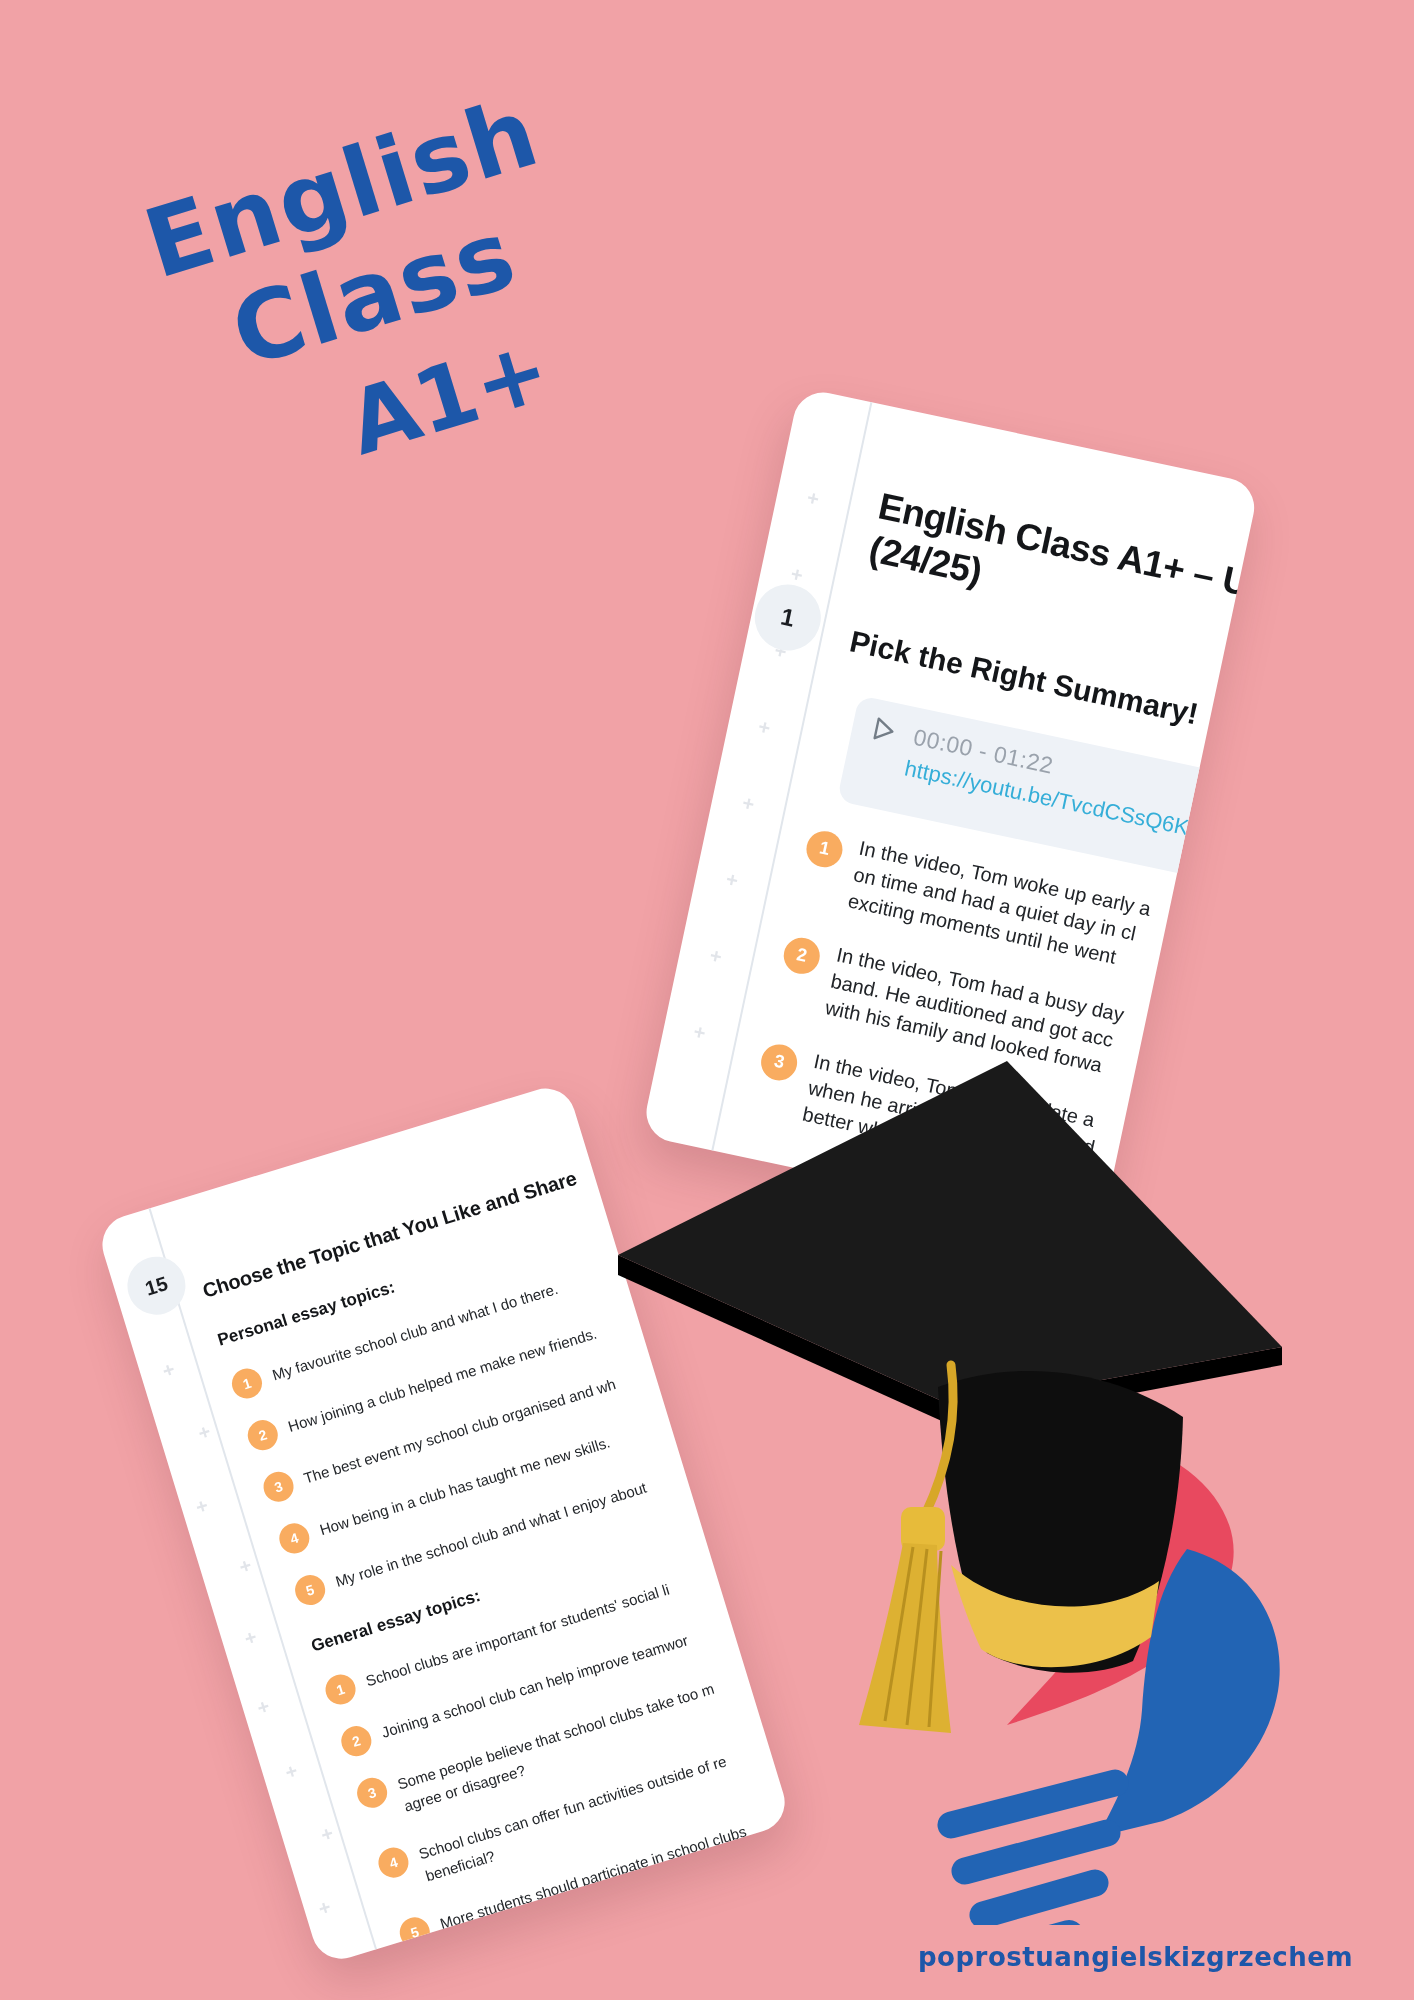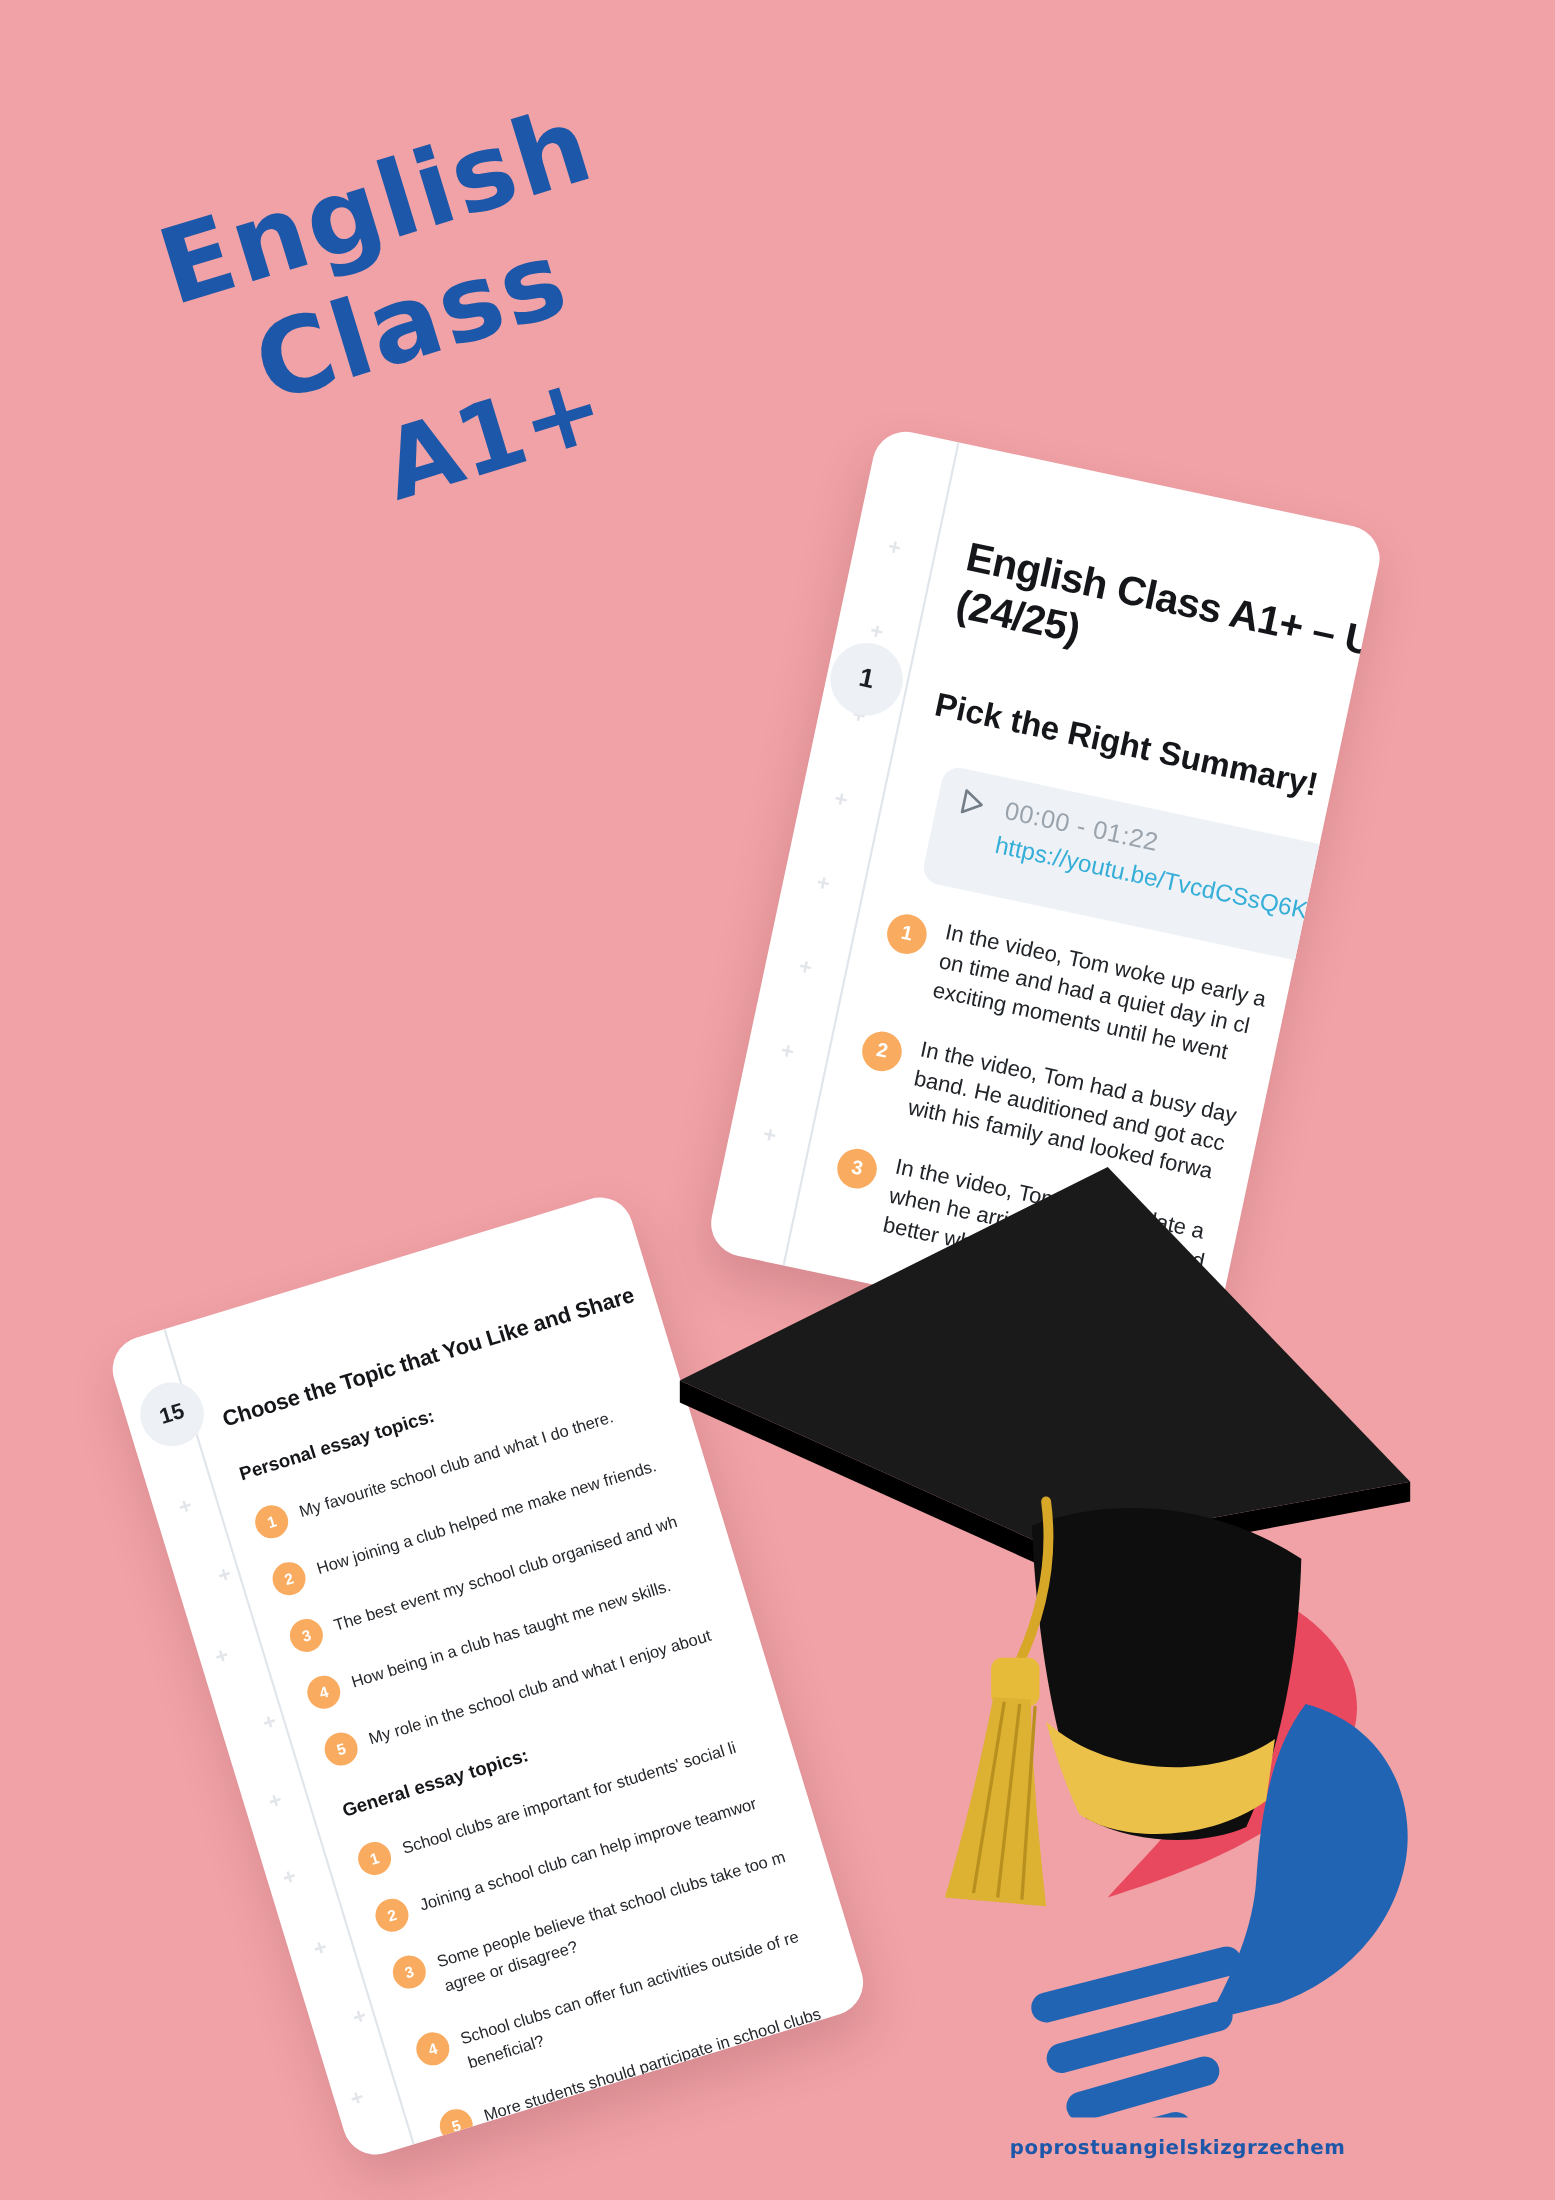--- a/index.html
+++ b/index.html
@@ -47,21 +47,21 @@
 
   .tc-h1 { font-size:20px; font-weight:bold; color:#141619; white-space:nowrap; letter-spacing:-0.2px; }
   .tc-label { margin-top:30px; font-size:17px; font-weight:bold; color:#141619; white-space:nowrap; }
   .titem { display:flex; gap:12px; margin-top:24px; }
   .tbadge { flex:0 0 auto; width:30px; height:30px; border-radius:50%; background:#f9ac60; color:#fff; font-weight:bold; font-size:14px; display:flex; align-items:center; justify-content:center; margin-top:0; }
   .tlines { color:#24272b; font-size:15px; line-height:1.5; padding-top:4px; }
   .tline { white-space:nowrap; }
 
   
   .logo { position:absolute; left:555px; top:1025px; width:870px; height:900px; }
-  .handle { position:absolute; left:918px; top:1942px; color:#1d57a9; font-family:"DejaVu Sans", sans-serif; font-weight:bold; font-size:18px; letter-spacing:0.5px; }
+  .handle { position:absolute; left:918px; top:1942px; color:#1d57a9; font-family:"DejaVu Sans", sans-serif; font-weight:bold; font-size:26px; letter-spacing:0.5px; }
 </style>
 </head>
 <body>
 
 <div id="canvas">
 
   <div class="poster-title">
     <div class="t1">English Class</div>
     <div class="t2">A1+</div>
   </div>

